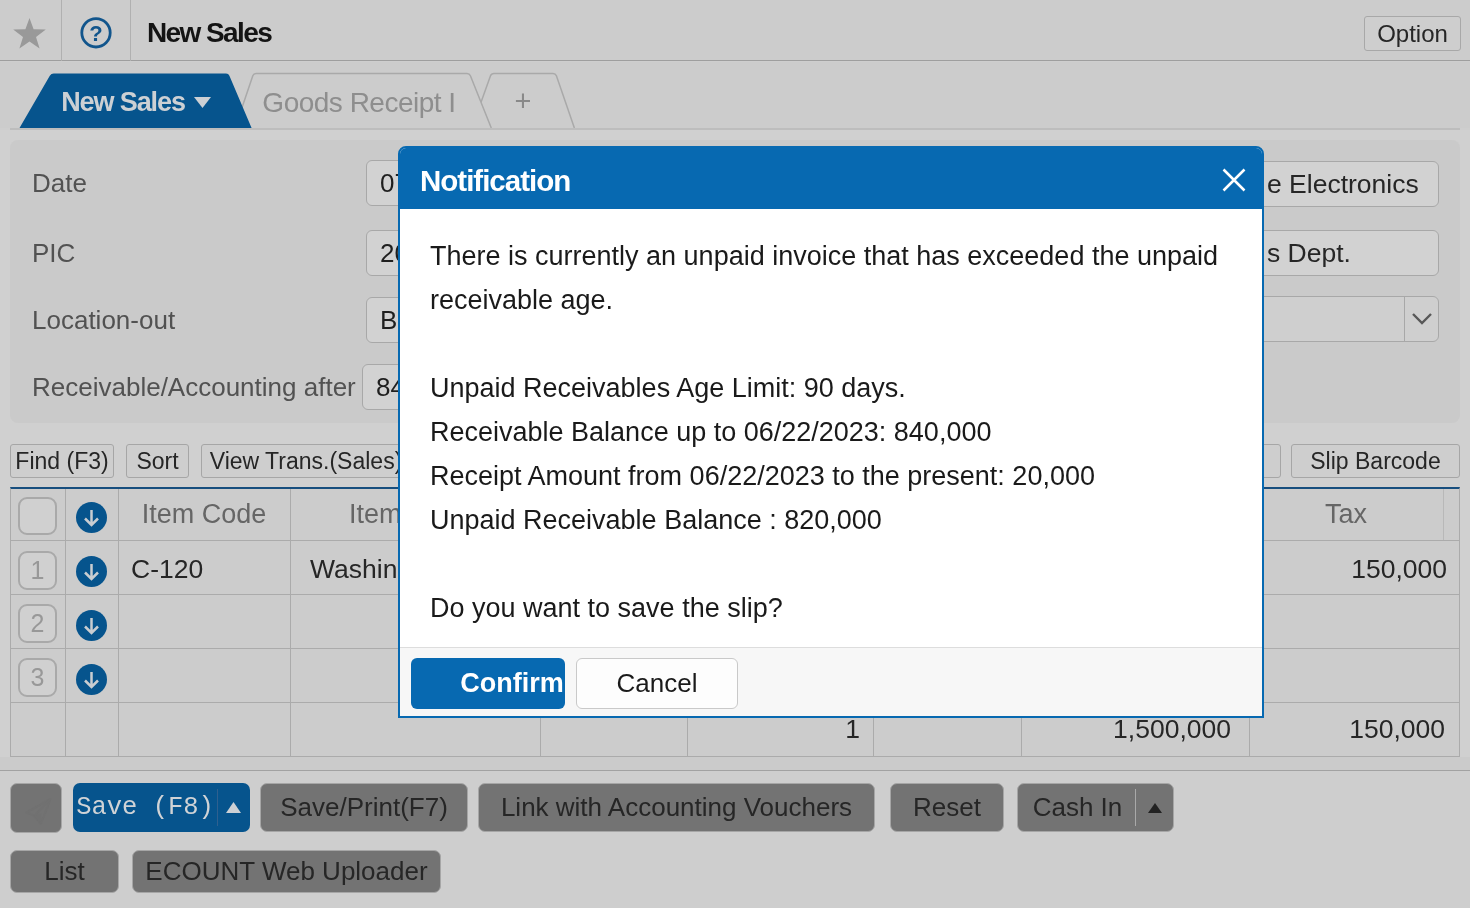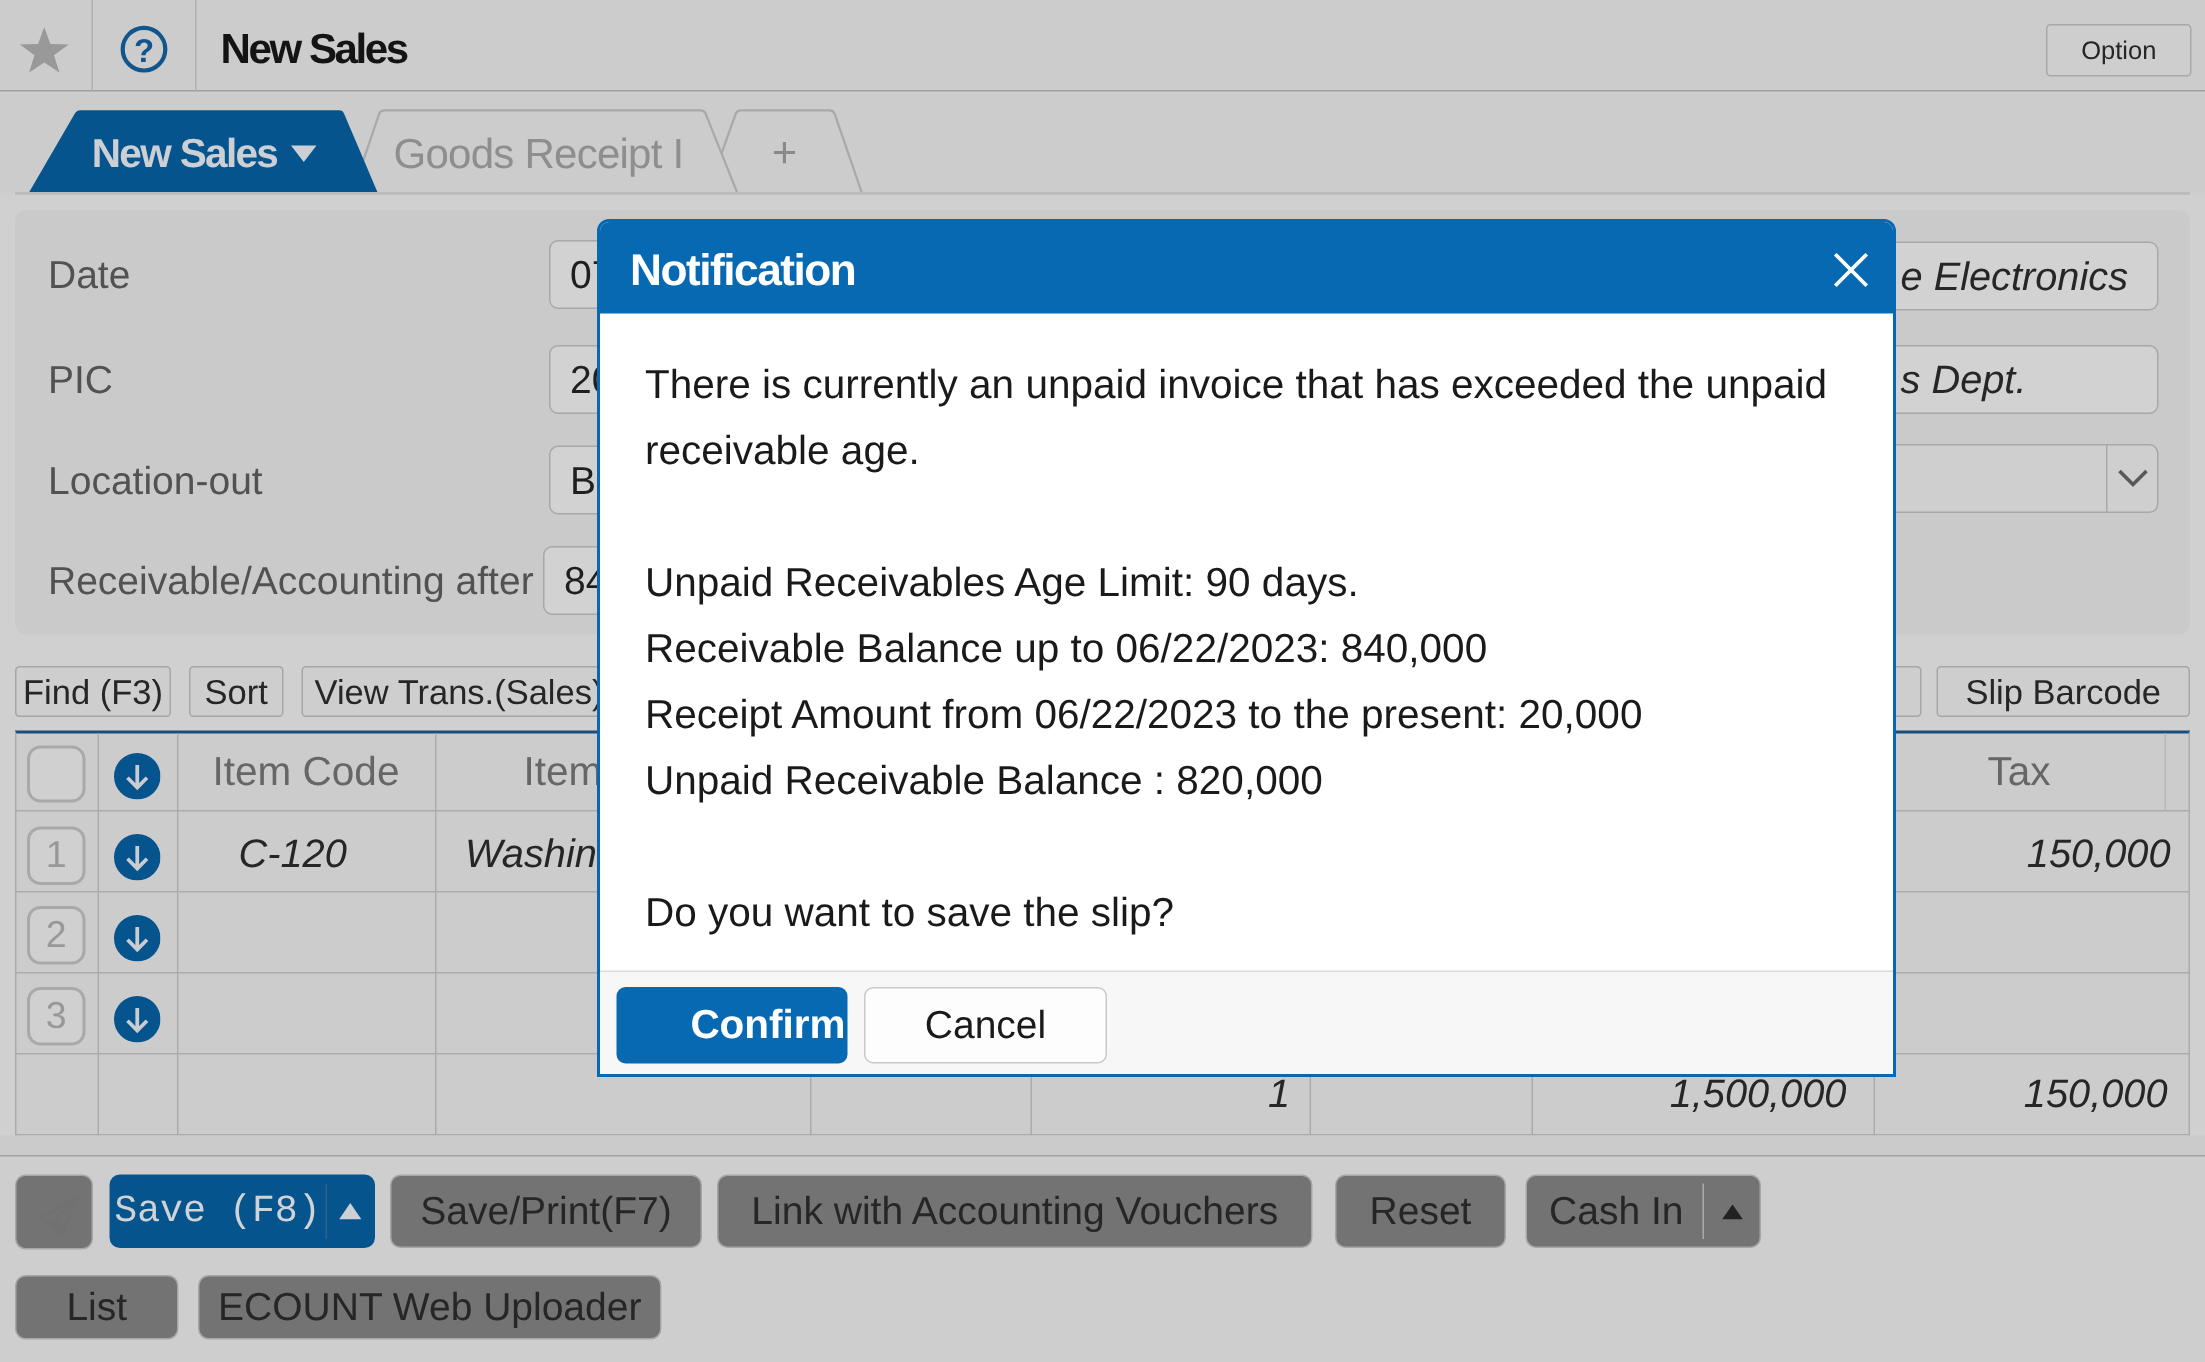--- a/index.html
+++ b/index.html
@@ -10,38 +10,38 @@
          background:#cecece; color:#262626; font-size:23px;
          display:flex; align-items:center; justify-content:center; white-space:pre; }
   .tbtn { position:absolute; border:1px solid #a6a6a6; border-radius:7px;
          background:#737373; color:#262626; font-size:26px;
          display:flex; align-items:center; justify-content:center; white-space:pre; }
   .lbl { position:absolute; font-size:26px; color:#525252; height:46px; display:flex; align-items:center; }
   .inp { position:absolute; background:#d2d2d2; border:1px solid #a8a8a8; border-radius:6px;
          font-size:26px; color:#1f1f1f; display:flex; align-items:center; padding-left:13px; }
   .num { position:absolute; border:2px solid #a9a9a9; border-radius:9px; color:#989898; background:#d0d0d0;
          font-size:25px; display:flex; align-items:center; justify-content:center; }
-  .cell { position:absolute; font-size:26.5px; color:#262626; display:flex; align-items:center;font-style:italic; }
+  .cell { position:absolute; font-size:26.5px; color:#262626; display:flex; align-items:center; }
   .hdr  { position:absolute; font-size:27px; color:#666666; display:flex; align-items:center; justify-content:center; }
 </style>
 </head>
 <body>
 
 <div class="abs" style="left:0;top:0;width:1470px;height:61px;background:#cccccc;border-bottom:1px solid #9e9e9e;"></div>
 <svg class="abs" style="left:13px;top:18px;" width="33" height="31" viewBox="0 0 33 31">
   <path d="M16.5 0 L20.6 11.3 L32.8 11.6 L23 18.9 L26.6 30.4 L16.5 23.6 L6.4 30.4 L10 18.9 L0.2 11.6 L12.4 11.3 Z" fill="#999999"></path>
 </svg>
 <div class="abs" style="left:61px;top:0;width:1px;height:61px;background:#b0b0b0;"></div>
 <svg class="abs" style="left:79px;top:16px;" width="34" height="34" viewBox="0 0 34 34">
   <circle cx="17" cy="16.8" r="14.2" fill="none" stroke="#11558c" stroke-width="2.8"></circle>
   <text x="17" y="25" font-size="22" font-weight="bold" fill="#11558c" text-anchor="middle" font-family="Liberation Sans">?</text>
 </svg>
 <div class="abs" style="left:130px;top:0;width:1px;height:61px;background:#b0b0b0;"></div>
 <div class="abs" style="left:147px;top:0;height:61px;padding-top:4px;display:flex;align-items:center;font-size:28px;font-weight:700;color:#141414;letter-spacing:-1.6px;">New Sales</div>
-<div class="btn" style="left:1364px;top:16px;width:97px;height:35px;border-radius:3px;font-size:17px;border-color:#a8a8a8;background:#cecece;">Option</div>
+<div class="btn" style="left:1364px;top:16px;width:97px;height:35px;border-radius:3px;font-size:24px;border-color:#a8a8a8;background:#cecece;">Option</div>
 
 <div class="abs" style="left:0;top:62px;width:1470px;height:66px;background:#cccccc;"></div>
 <div class="abs" style="left:10px;top:128px;width:1450px;height:2px;background:#bdbdbd;"></div>
 <svg class="abs" style="left:0;top:62px;" width="600" height="66" viewBox="0 0 600 66">
   <path d="M471.8 66 L490.5 13.8 Q491.4 11.5 493.9 11.5 L553 11.5 Q555.5 11.5 556.4 13.8 L574.4 66" fill="#cccccc" stroke="#a9a9a9" stroke-width="1.5"></path>
   <path d="M235.1 66 L252.8 13.8 Q253.7 11.5 256.2 11.5 L467 11.5 Q469.5 11.5 470.4 13.8 L491.3 66" fill="#cccccc" stroke="#a9a9a9" stroke-width="1.5"></path>
   <path d="M19.5 66 L49.8 13.8 Q51.2 11.5 53.7 11.5 L226 11.5 Q228.5 11.5 229.4 13.8 L251.6 66 Z" fill="#06548d"></path>
   <text x="123" y="49" font-size="27" font-weight="700" fill="#ccd0d4" text-anchor="middle" font-family="Liberation Sans" letter-spacing="-1.1">New Sales</text>
   <path d="M194 35 L211 35 L202.5 46 Z" fill="#ccd0d4"></path>
   <text x="359" y="50" font-size="28" fill="#8e8e8e" text-anchor="middle" font-family="Liberation Sans" letter-spacing="-0.5">Goods Receipt I</text>
@@ -100,21 +100,21 @@
 <div class="hdr" style="left:118px;top:489px;width:172px;height:51px;">Item Code</div>
 <div class="hdr" style="left:290px;top:489px;width:250px;height:51px;">Item Name</div>
 <div class="hdr" style="left:1249px;top:489px;width:194px;height:51px;">Tax</div>
 <div class="abs" style="left:1443px;top:489px;width:1px;height:51px;background:#b8b8b8;"></div>
 
 <div class="num" style="left:18px;top:551px;width:39px;height:39px;">1</div>
 <svg class="abs" style="left:76px;top:556px;" width="31" height="31" viewBox="0 0 31 31">
     <circle cx="15.5" cy="15.5" r="15.5" fill="#06548d"></circle>
     <path d="M15.5 8 L15.5 23 M9 16.5 L15.5 23 L22 16.5" fill="none" stroke="#c9cdd1" stroke-width="2.5"></path>
   </svg>
-<div class="cell" style="left:131px;top:543px;height:53px;margin-left:28px;">C-120</div>
+<div class="cell" style="left:131px;top:543px;height:53px;">C-120</div>
 <div class="cell" style="left:310px;top:543px;height:53px;">Washing Machine</div>
 <div class="cell" style="left:1249px;top:543px;height:53px;width:198px;justify-content:flex-end;">150,000</div>
 
 <div class="num" style="left:18px;top:604px;width:39px;height:39px;">2</div>
 <svg class="abs" style="left:76px;top:610px;" width="31" height="31" viewBox="0 0 31 31">
     <circle cx="15.5" cy="15.5" r="15.5" fill="#06548d"></circle>
     <path d="M15.5 8 L15.5 23 M9 16.5 L15.5 23 L22 16.5" fill="none" stroke="#c9cdd1" stroke-width="2.5"></path>
   </svg>
 
 <div class="num" style="left:18px;top:658px;width:39px;height:39px;">3</div>

